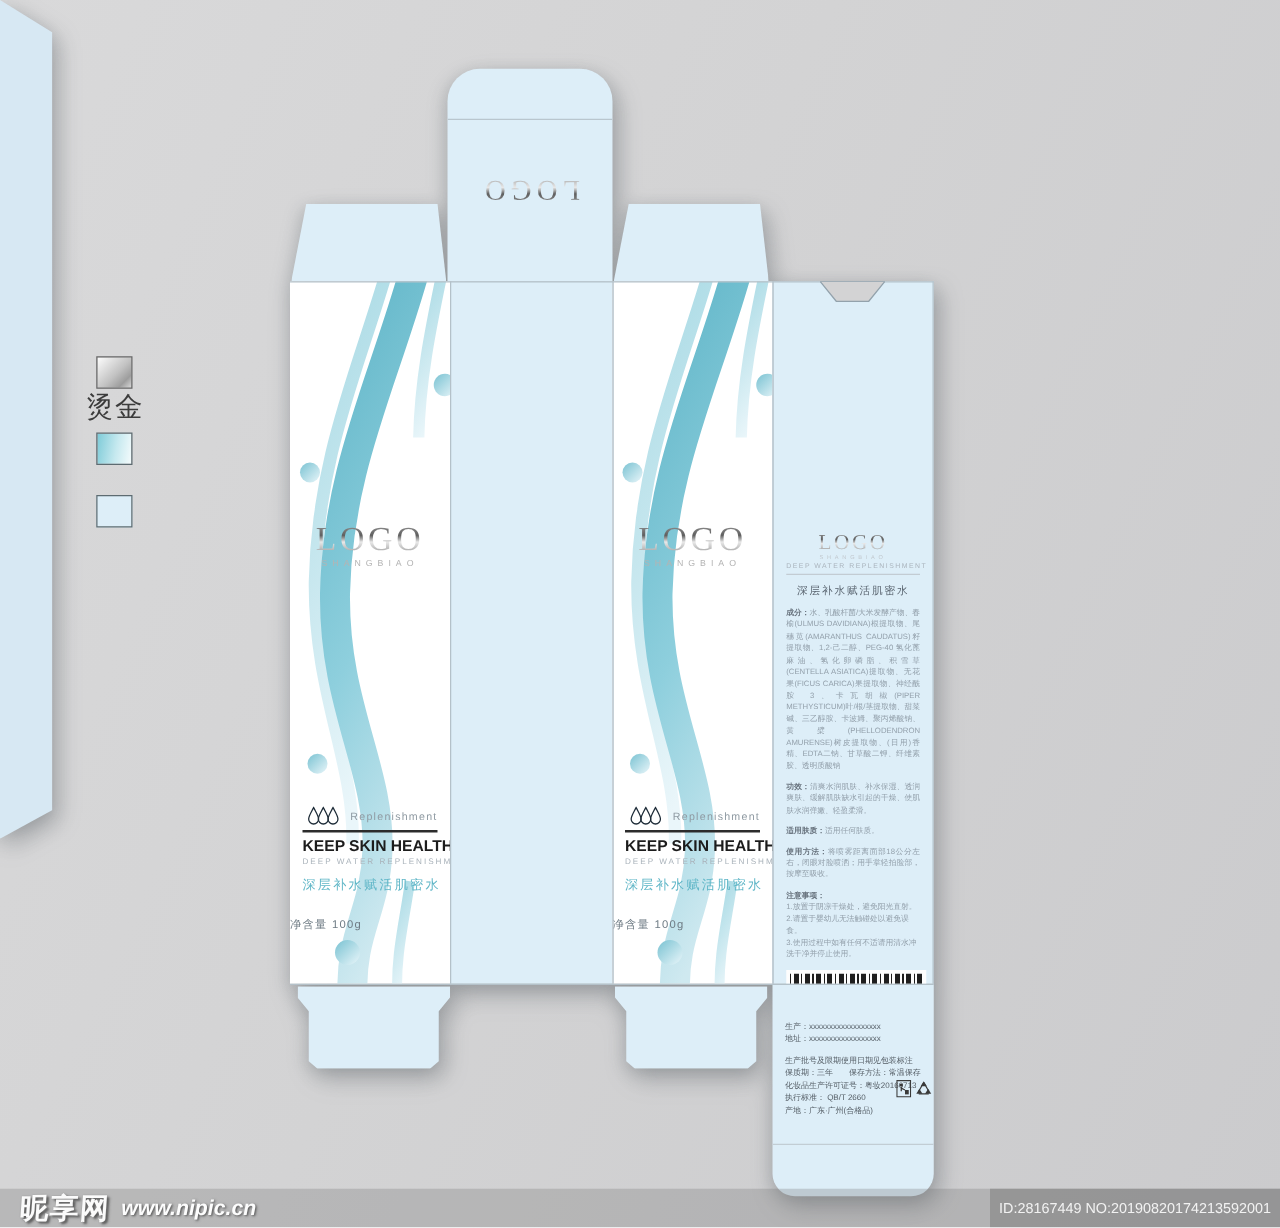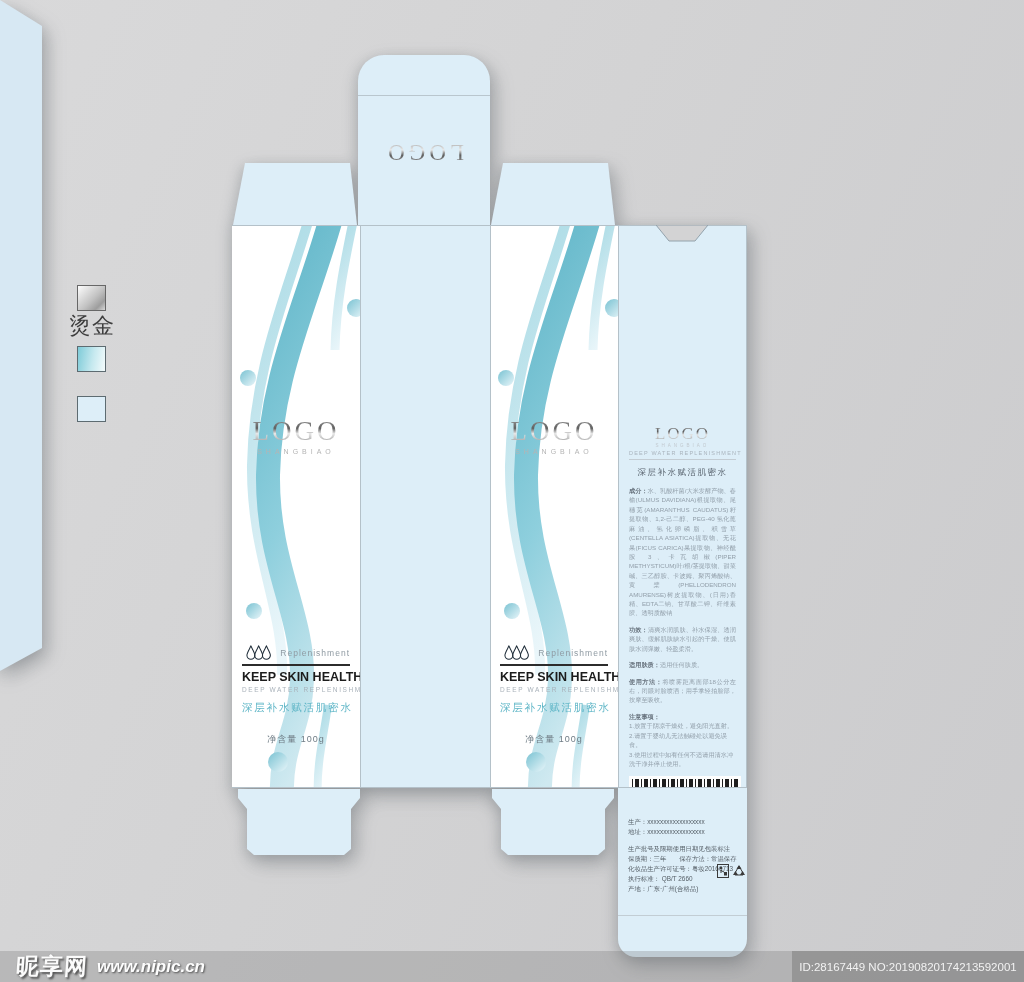--- a/index.html
+++ b/index.html
@@ -57,21 +57,21 @@
   .logo-block{position:absolute;left:0;top:193px;width:100%;text-align:center;z-index:2;}
   .logo-main{font-family:"Liberation Serif","DejaVu Serif",serif;font-size:27px;letter-spacing:3px;line-height:1;}
   .logo-sub{font-size:7px;letter-spacing:4px;color:#b4b4b4;margin-top:3px;}
   .claims{position:absolute;left:10px;top:420px;width:108px;z-index:2;}
   .rep-row{display:flex;align-items:center;justify-content:flex-start;gap:7px;padding-left:2px;}
   .rep-text{font-size:8.5px;color:#8f9aa2;letter-spacing:1px;}
   .claims .rule{height:2px;background:#2c2c2c;margin:3px 0 4px 0;}
   .headline{font-size:12.5px;font-weight:bold;color:#1c1c1c;white-space:nowrap;letter-spacing:0px;}
   .subhead{font-size:6.5px;color:#a9b2ba;letter-spacing:1.6px;margin-top:2px;white-space:nowrap;}
   .product-cn{font-size:10.5px;color:#5fb6c7;letter-spacing:1.8px;margin-top:8px;white-space:nowrap;}
-  .net-weight{position:absolute;left:0;top:508px;width:100%;text-align:center;
+  .net-weight{position:absolute;left:0;top:508px;width:100%;
     font-size:9px;color:#6f7c85;letter-spacing:1px;z-index:2;}
 
   
   #info-content{position:absolute;left:11px;top:200px;width:107px;color:#93a0ab;z-index:2;}
   .info-logo{text-align:center;}
   .info-logo .logo-main{font-size:17px;letter-spacing:2px;}
   .info-logo .logo-sub{font-size:4.5px;letter-spacing:3px;color:#c2c9cf;margin-top:1px;}
   .info-subhead{font-size:5.5px;letter-spacing:1.2px;color:#aab4bd;text-align:center;margin-top:2px;
     border-bottom:1px solid #c3ccd3;padding-bottom:3px;white-space:nowrap;}
   .info-product{font-size:8.5px;color:#5a6570;text-align:center;letter-spacing:1.5px;margin-top:7px;white-space:nowrap;}

